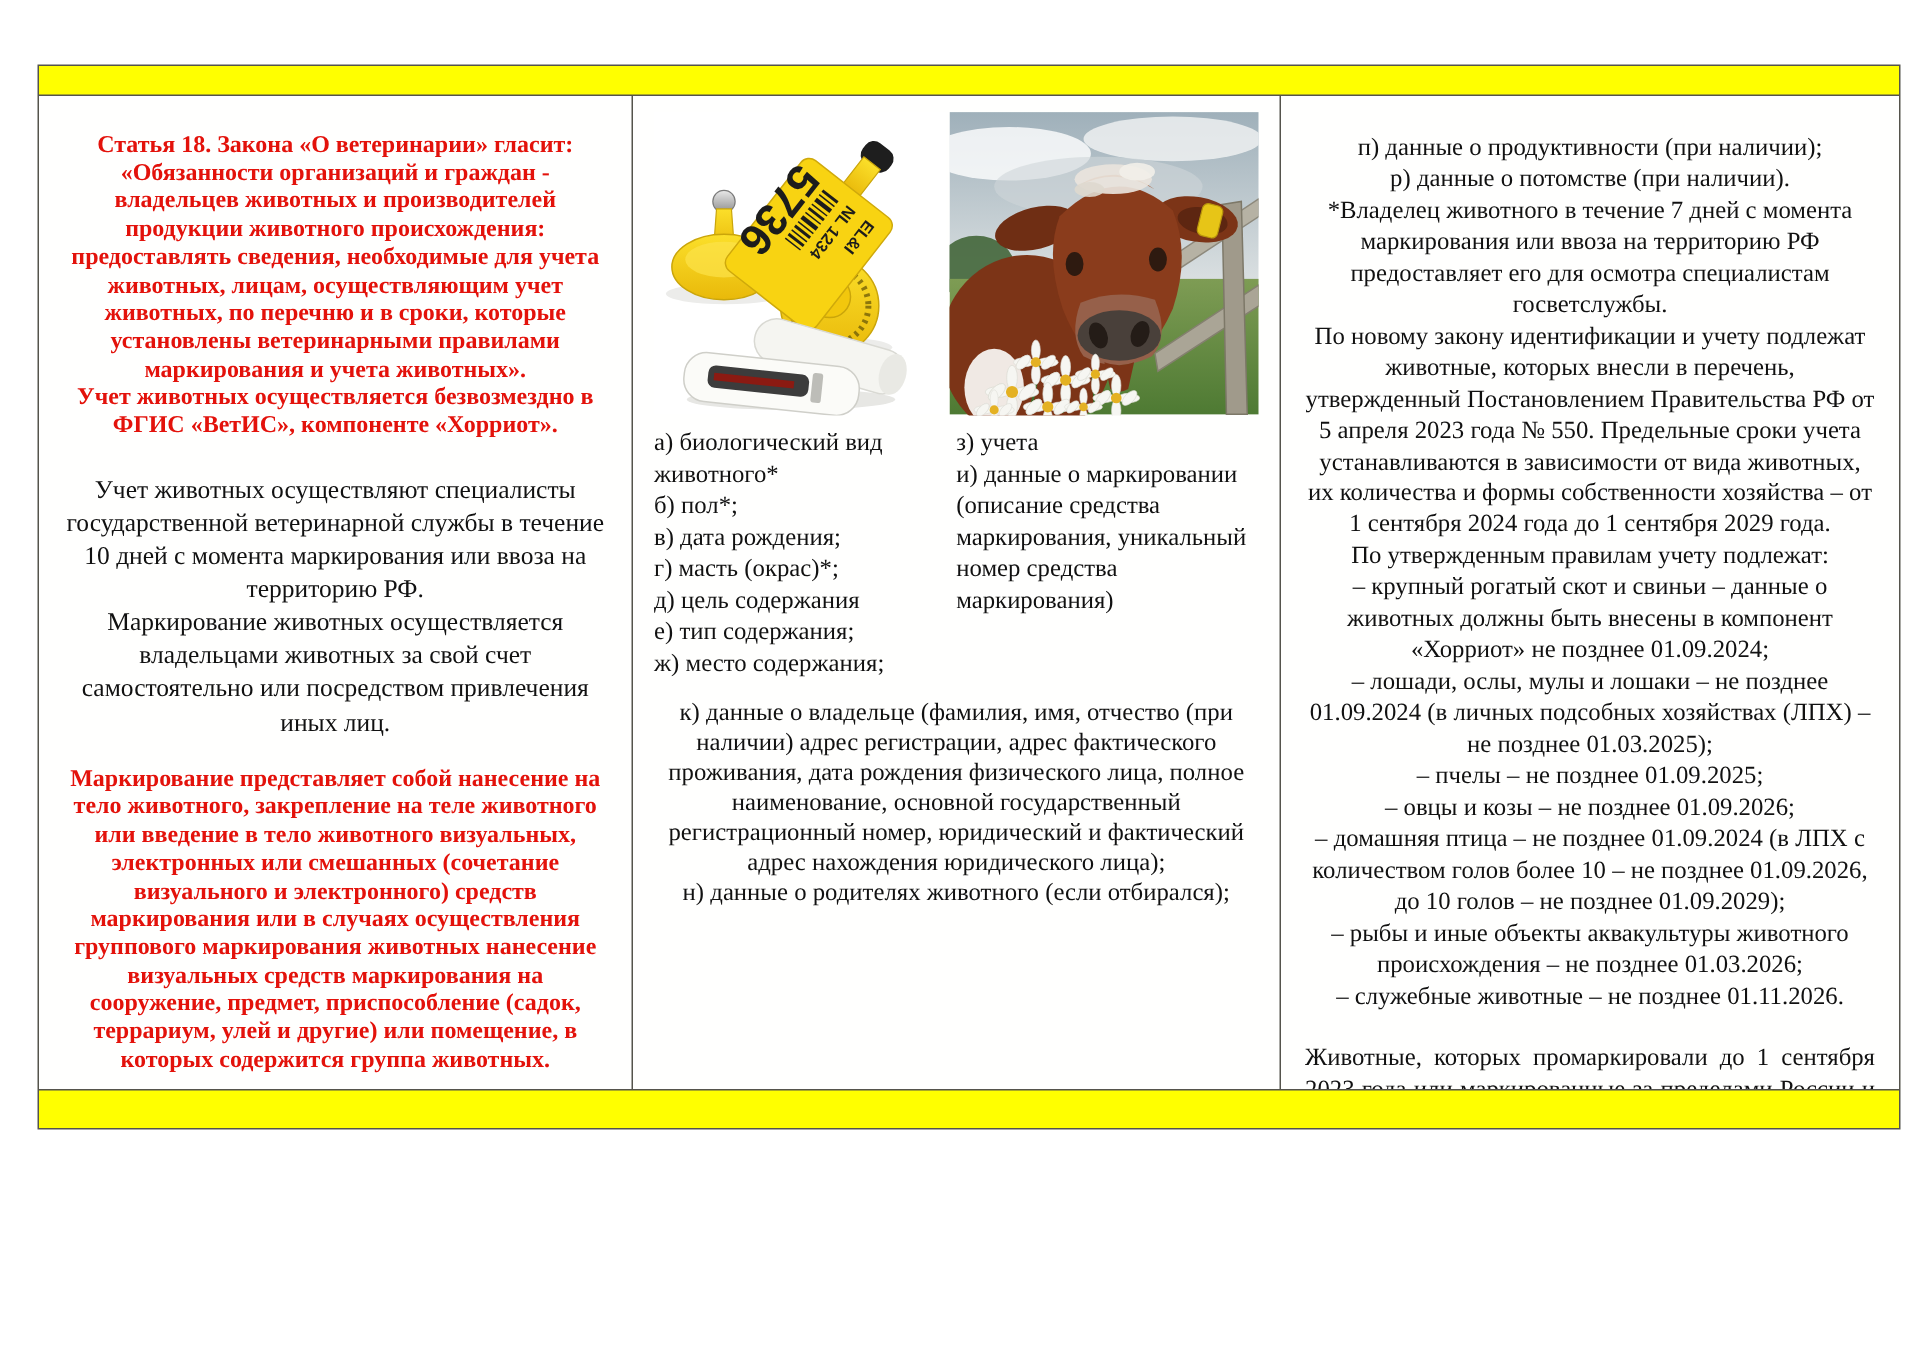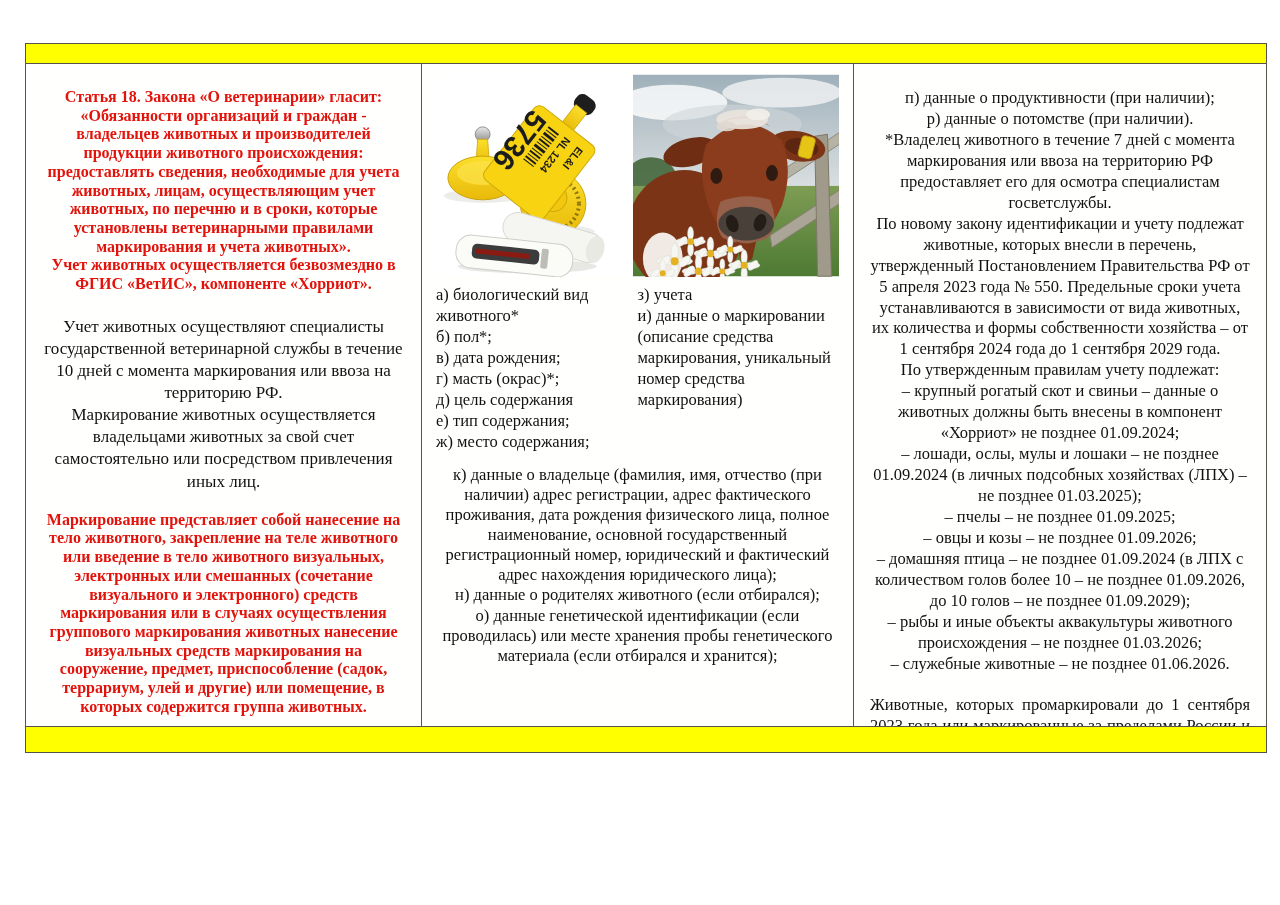--- a/index.html
+++ b/index.html
@@ -203,37 +203,36 @@
         <div class="lcol">
           <div>з) учета</div>
           <div>и) данные о маркировании (описание средства маркирования, уникальный номер средства маркирования)</div>
         </div>
       </div>
 
       <div class="gap12"></div>
       <div class="items">
         <p>к) данные о владельце (фамилия, имя, отчество (при наличии) адрес регистрации, адрес фактического проживания, дата рождения физического лица, полное наименование, основной государственный регистрационный номер, юридический и фактический адрес нахождения юридического лица);</p>
         <p>н) данные о родителях животного (если отбирался);</p>
-        <p>о) данные генетической идентификации (если проводилась) или месте хранения пробы генетического материала (если отбирался и хранится);</p>
       </div>
     </div>
 
     <div class="col col3">
       <p>п) данные о продуктивности (при наличии);</p>
       <p>р) данные о потомстве (при наличии).</p>
       <p>*Владелец животного в течение 7 дней с момента маркирования или ввоза на территорию РФ предоставляет его для осмотра специалистам госветслужбы.</p>
       <p>По новому закону идентификации и учету подлежат животные, которых внесли в перечень, утвержденный Постановлением Правительства РФ от 5 апреля 2023 года № 550. Предельные сроки учета устанавливаются в зависимости от вида животных, их количества и формы собственности хозяйства – от 1 сентября 2024 года до 1 сентября 2029 года.</p>
       <p>По утвержденным правилам учету подлежат:</p>
       <p>– крупный рогатый скот и свиньи – данные о животных должны быть внесены в компонент «Хорриот» не позднее 01.09.2024;</p>
       <p>– лошади, ослы, мулы и лошаки – не позднее 01.09.2024 (в личных подсобных хозяйствах (ЛПХ) – не позднее 01.03.2025);</p>
       <p>– пчелы – не позднее 01.09.2025;</p>
       <p>– овцы и козы – не позднее 01.09.2026;</p>
       <p>– домашняя птица – не позднее 01.09.2024 (в ЛПХ с количеством голов более 10 – не позднее 01.09.2026, до 10 голов – не позднее 01.09.2029);</p>
       <p>– рыбы и иные объекты аквакультуры животного происхождения – не позднее 01.03.2026;</p>
-      <p>– служебные животные – не позднее 01.06.2026.</p>
+      <p>– служебные животные – не позднее 01.11.2026.</p>
       <div class="gap20"></div>
       <p class="justify">Животные, которых промаркировали до 1 сентября 2023 года или маркированные за пределами России и ввезенные на территорию нашей страны, повторному маркированию не подлежат.</p>
     </div>
 
   </div>
 
   <div class="band bottom"></div>
 </div>
 
 </body></html>

